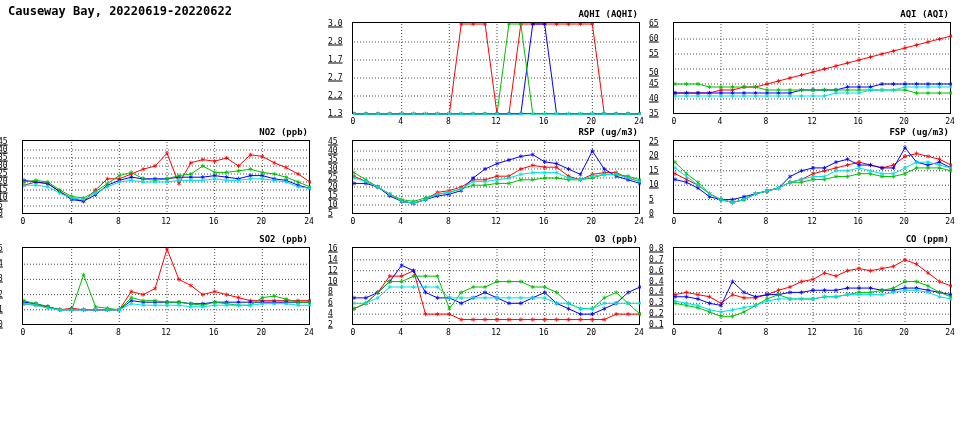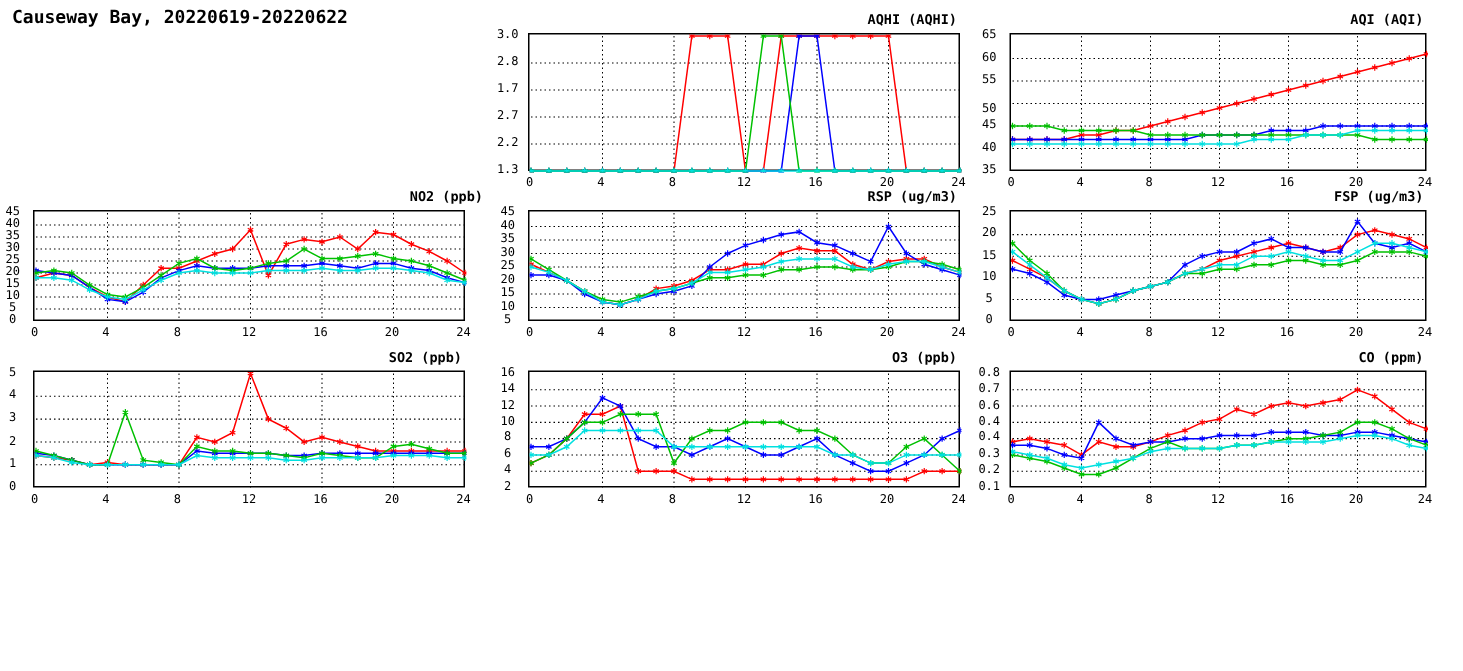--- a/index.html
+++ b/index.html
@@ -17,21 +17,21 @@
     font-family:"DejaVu Sans Mono",monospace;
     font-size:9px;font-weight:bold;color:#000;white-space:nowrap;
   }
   .plotbox{position:absolute;left:0;top:0;border:1px solid #000;box-sizing:border-box;background:#fff;}
   .plotbox svg{display:block;}
   .tick-label{
     position:absolute;font-family:"DejaVu Sans Mono",monospace;
     font-size:8px;color:#000;white-space:nowrap;
   }
   .xt{transform:translateX(-50%);}
-  .yt{transform:translateY(-50%);text-align:center;}
+  .yt{transform:translateY(-50%);text-align:left;text-decoration:underline;}
 </style>
 </head>
 <body>
 
 <div id="root">
   <div class="page-title">Causeway Bay, 20220619-20220622</div>
   <div id="panels">
       <div class="panel" style="left: 352px; top: 22px; width: 288px; height: 92px;">
         <div class="title">AQHI (AQHI)</div>
         <div class="plotbox" style="width: 288px; height: 92px;">
@@ -293,21 +293,21 @@
         <div class="tick-label xt" style="left: 231px; top: 95px;">20</div>
         <div class="tick-label xt" style="left: 277px; top: 95px;">24</div>
         <div class="tick-label yt" style="left: -24px; width: 21px; top: 91px;">35</div>
         <div class="tick-label yt" style="left: -24px; width: 21px; top: 76px;">40</div>
         <div class="tick-label yt" style="left: -24px; width: 21px; top: 61px;">45</div>
         <div class="tick-label yt" style="left: -24px; width: 21px; top: 50px;">50</div>
         <div class="tick-label yt" style="left: -24px; width: 21px; top: 31px;">55</div>
         <div class="tick-label yt" style="left: -24px; width: 21px; top: 16px;">60</div>
         <div class="tick-label yt" style="left: -24px; width: 21px; top: 1px;">65</div>
       </div>
-      <div class="panel" style="left: 22px; top: 140px; width: 288px; height: 52px; padding-left: 14px;">
+      <div class="panel" style="left: 22px; top: 140px; width: 288px; height: 52px;">
         <div class="title">NO2 (ppb)</div>
         <div class="plotbox" style="width: 288px; height: 74px;">
           <svg width="288" height="74" viewBox="0 0 288 74">
             <line x1="48.666666666666664" x2="48.666666666666664" y1="1" y2="73" stroke="#000" stroke-width="0.7" stroke-dasharray="1,2"></line>
             <line x1="96.33333333333333" x2="96.33333333333333" y1="1" y2="73" stroke="#000" stroke-width="0.7" stroke-dasharray="1,2"></line>
             <line x1="144" x2="144" y1="1" y2="73" stroke="#000" stroke-width="0.7" stroke-dasharray="1,2"></line>
             <line x1="191.66666666666666" x2="191.66666666666666" y1="1" y2="73" stroke="#000" stroke-width="0.7" stroke-dasharray="1,2"></line>
             <line x1="239.33333333333334" x2="239.33333333333334" y1="1" y2="73" stroke="#000" stroke-width="0.7" stroke-dasharray="1,2"></line>
             <line y1="65" y2="65" x1="1" x2="287" stroke="#000" stroke-width="0.7" stroke-dasharray="1,2"></line>
             <line y1="57" y2="57" x1="1" x2="287" stroke="#000" stroke-width="0.7" stroke-dasharray="1,2"></line>

